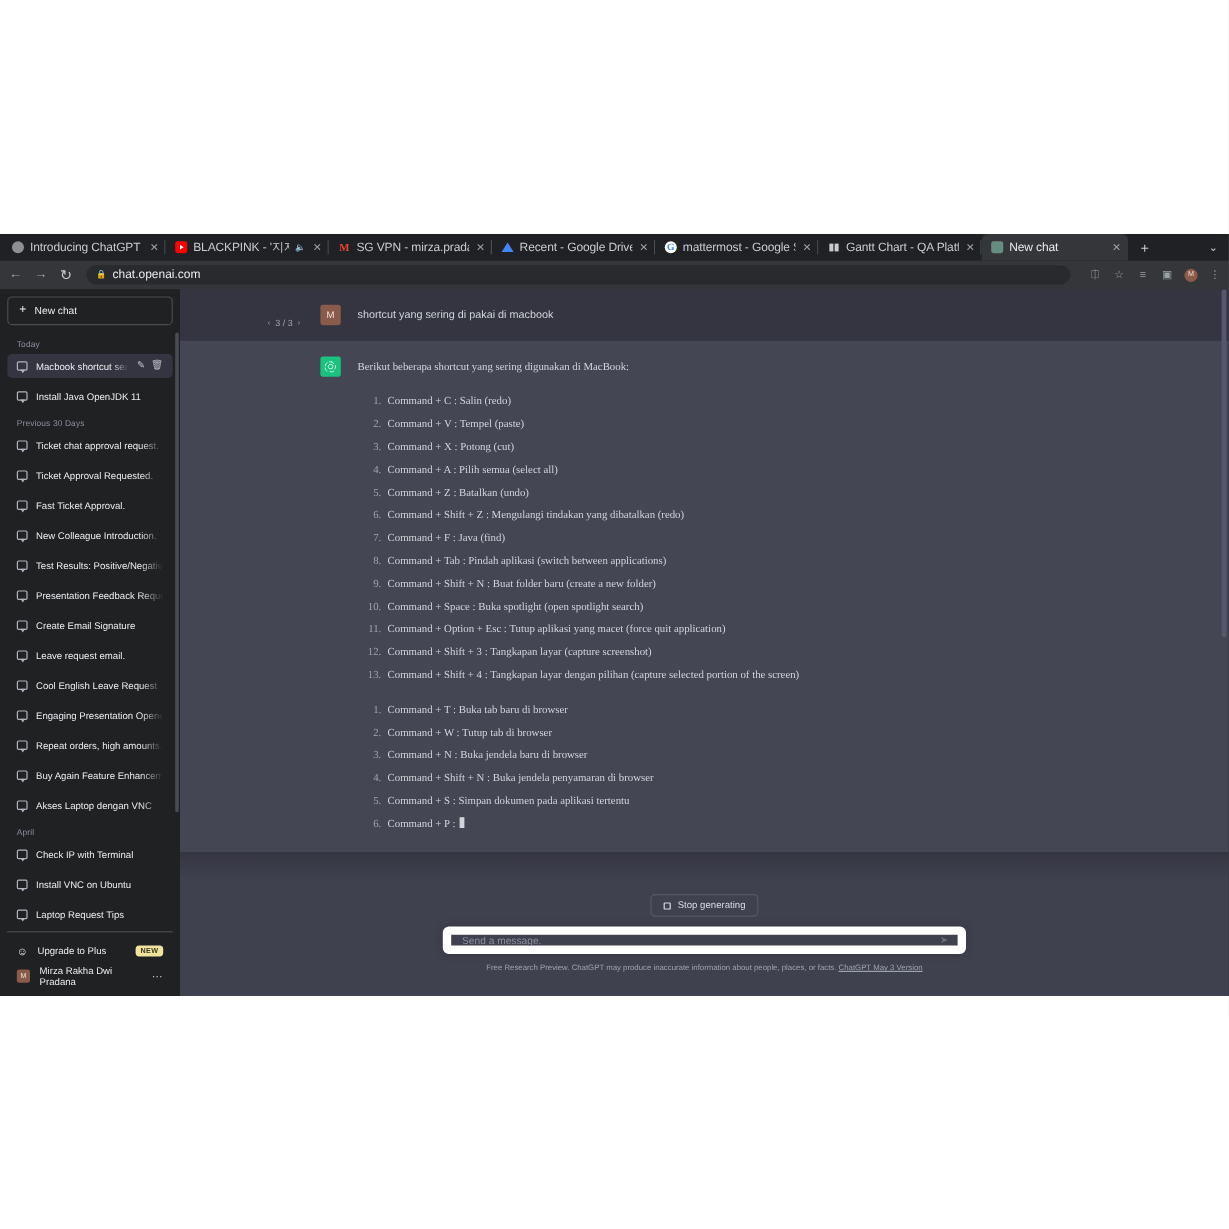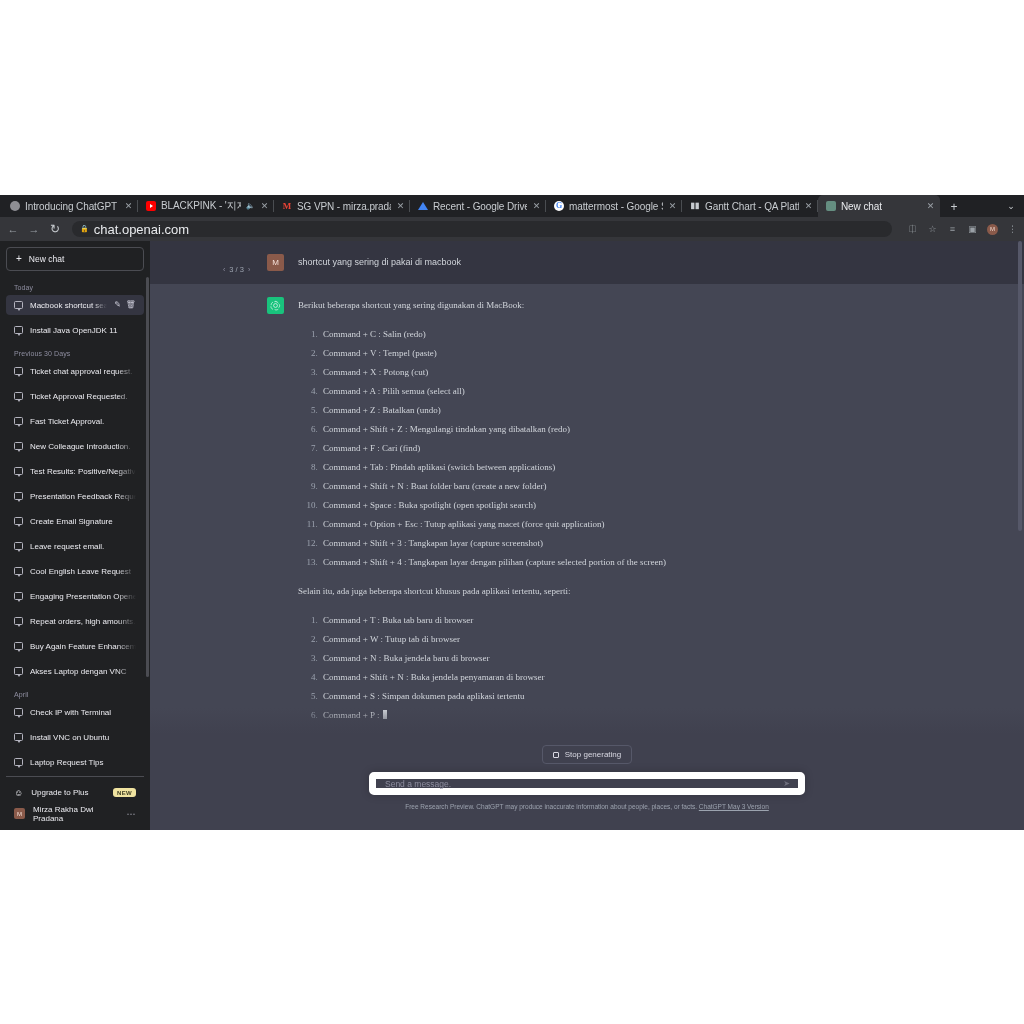--- a/index.html
+++ b/index.html
@@ -118,21 +118,21 @@
     flex: 1 1 auto;
     height: 16px;
     background: #292a2d;
     border-radius: 8px;
     display: flex; align-items: center;
     padding: 0 8px; gap: 5px;
     margin-left: 3px;
     max-width: 880px;
   }
   #lock-icon { font-size: 7px; color: #9aa0a6; }
-  #omnibox-url { font-size: 13px; color: #e8eaed; }
+  #omnibox-url { font-size: 10px; color: #e8eaed; }
   #toolbar-actions {
     display: flex; align-items: center; gap: 9px;
     margin-left: auto; padding-left: 8px;
   }
   .tb-icon { color: #9aa0a6; font-size: 9px; line-height: 1; width: 11px; text-align: center; }
   #profile-chip {
     width: 11px; height: 11px; border-radius: 50%;
     background: #8a5a4a; color: #f0d9d0;
     font-size: 6px; display: flex; align-items: center; justify-content: center;
   }
@@ -568,29 +568,28 @@
             </div>
             <div class="msg-body">
               <p>Berikut beberapa shortcut yang sering digunakan di MacBook:</p>
               <ol>
                 <li>Command + C : Salin (redo)</li>
                 <li>Command + V : Tempel (paste)</li>
                 <li>Command + X : Potong (cut)</li>
                 <li>Command + A : Pilih semua (select all)</li>
                 <li>Command + Z : Batalkan (undo)</li>
                 <li>Command + Shift + Z : Mengulangi tindakan yang dibatalkan (redo)</li>
-                <li>Command + F : Cari (find)</li>
+                <li>Command + F : Java (find)</li>
                 <li>Command + Tab : Pindah aplikasi (switch between applications)</li>
                 <li>Command + Shift + N : Buat folder baru (create a new folder)</li>
                 <li>Command + Space : Buka spotlight (open spotlight search)</li>
                 <li>Command + Option + Esc : Tutup aplikasi yang macet (force quit application)</li>
                 <li>Command + Shift + 3 : Tangkapan layar (capture screenshot)</li>
                 <li>Command + Shift + 4 : Tangkapan layar dengan pilihan (capture selected portion of the screen)</li>
               </ol>
-              <p>Selain itu, ada juga beberapa shortcut khusus pada aplikasi tertentu, seperti:</p>
               <ol>
                 <li>Command + T : Buka tab baru di browser</li>
                 <li>Command + W : Tutup tab di browser</li>
                 <li>Command + N : Buka jendela baru di browser</li>
                 <li>Command + Shift + N : Buka jendela penyamaran di browser</li>
                 <li>Command + S : Simpan dokumen pada aplikasi tertentu</li>
                 <li><span>Command + P : </span><span class="cursor-caret"></span></li>
               </ol>
             </div>
           </div>

